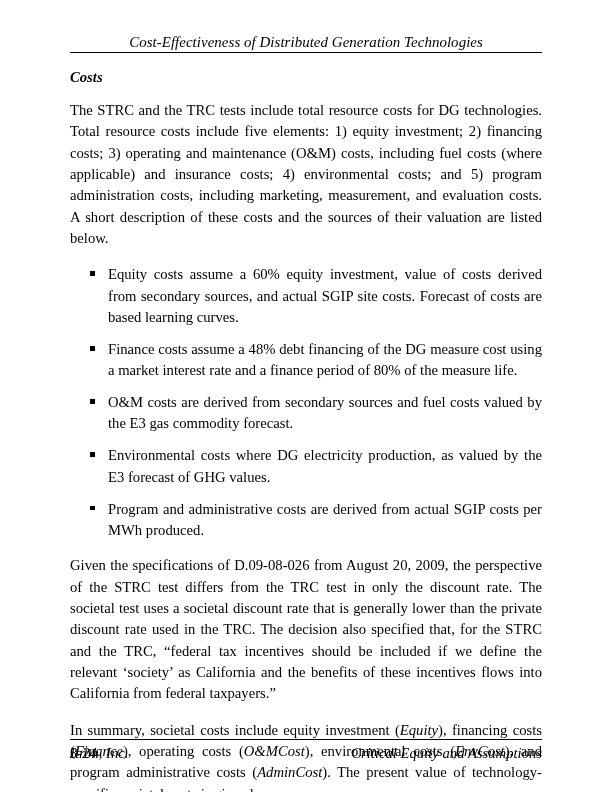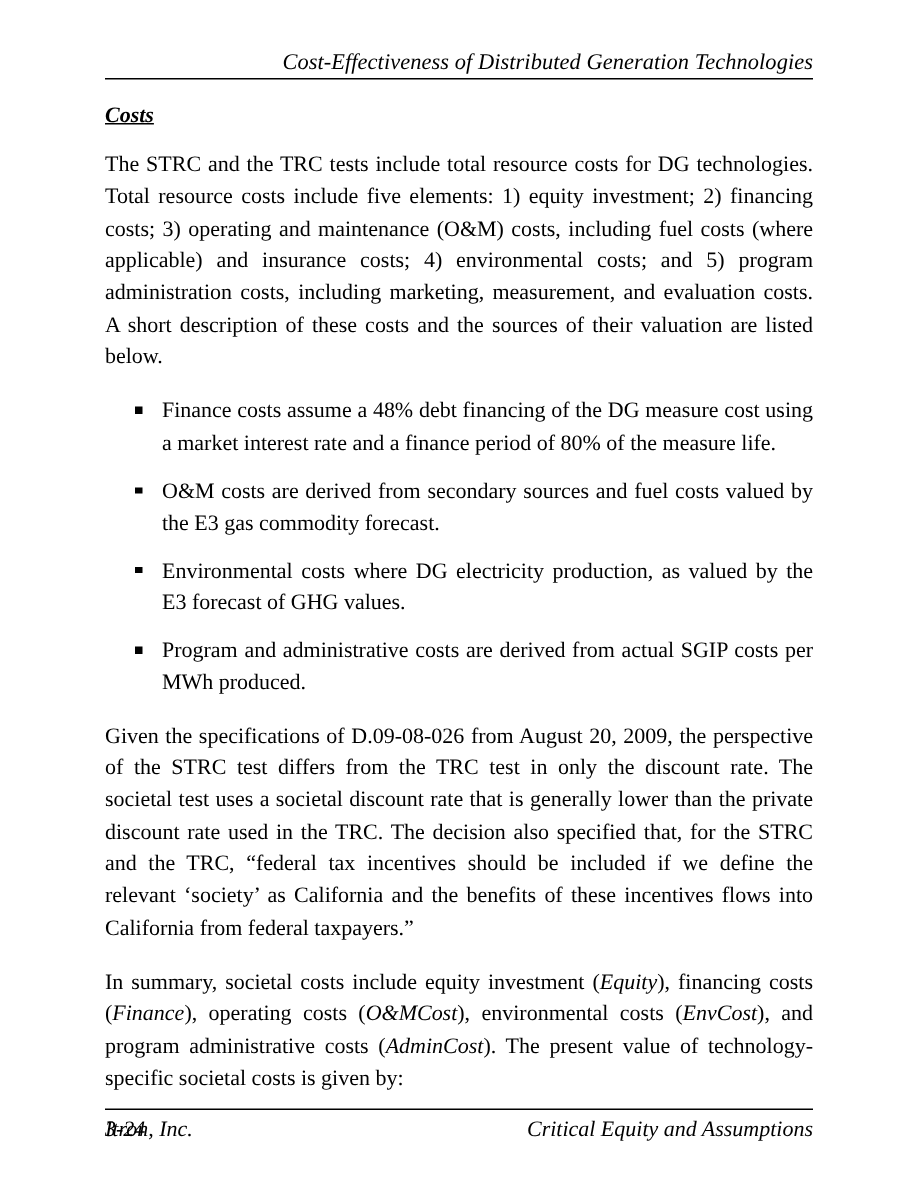--- a/index.html
+++ b/index.html
@@ -25,41 +25,40 @@
   
   .header-block {
     position: absolute;
     left: 70px;
     top: 34px;
     width: 472px;
   }
   .header-title {
     font-style: italic;
     font-size: 11.2pt;
-    text-align: right;
+    text-align: center;
     line-height: 1.1;
     letter-spacing: 0.05px;
   }
   .header-rule {
     margin-top: 2px;
     border-bottom: 1.9px solid #000;
   }
 
   
   .content {
     position: absolute;
     left: 70px;
     top: 68px;
     width: 472px;
   }
 
   .section-heading {
     font-weight: bold;
     font-style: italic;
-    text-decoration: underline;
     font-size: 11pt;
     margin: 0 0 14px 0;
     display: inline-block;
   }
   .heading-wrap { margin-bottom: 0; }
 
   p.para {
     margin: 0 0 15px 0;
     font-size: 11pt;
     line-height: 1.455;
@@ -130,20 +129,24 @@
 
     <div class="heading-wrap">
       <div class="section-heading">Costs</div>
     </div>
 
     <p class="para">The STRC and the TRC tests include total resource costs for  DG technologies.  Total resource costs include five elements: 1) equity investment; 2) financing costs; 3) operating and maintenance (O&amp;M) costs, including fuel costs (where applicable) and insurance costs; 4) environmental costs; and 5) program administration costs, including marketing, measurement, and evaluation costs.  A short description of these costs and the sources of their valuation are listed below.</p>
 
     <ul class="bullets">
       <li>
         <span class="sq"></span>
+        <span>Equity costs assume a 60% equity investment, value of costs derived from secondary sources, and actual SGIP site costs.  Forecast of costs are based learning curves.</span>
+      </li>
+      <li>
+        <span class="sq"></span>
         <span>Finance costs assume a 48% debt financing of the DG measure cost using a market interest rate and a finance period of 80% of the measure life.</span>
       </li>
       <li>
         <span class="sq"></span>
         <span>O&amp;M costs are derived from secondary sources and fuel costs valued by the E3 gas commodity forecast.</span>
       </li>
       <li>
         <span class="sq"></span>
         <span>Environmental costs where DG electricity production, as valued by the E3 forecast of GHG values.</span>
       </li>

